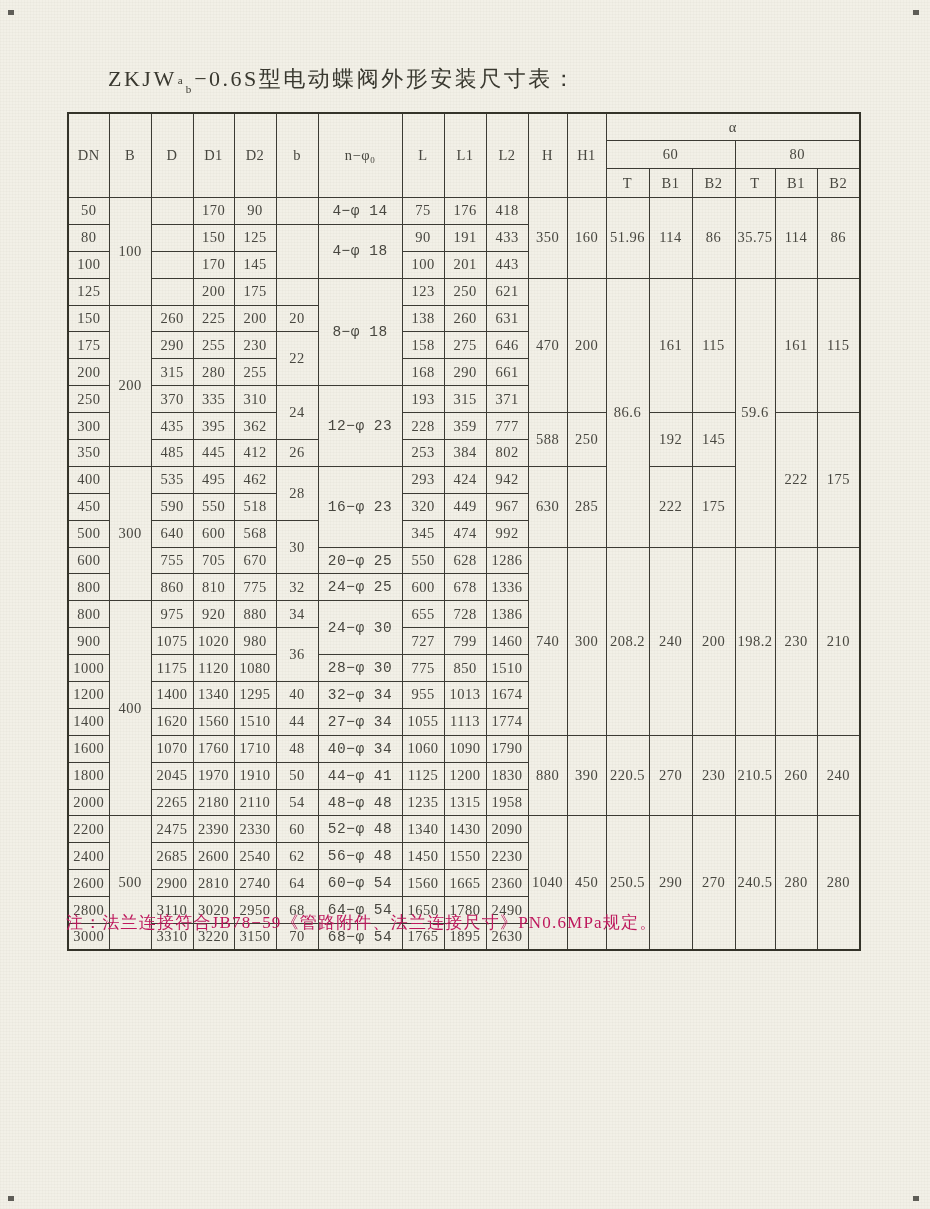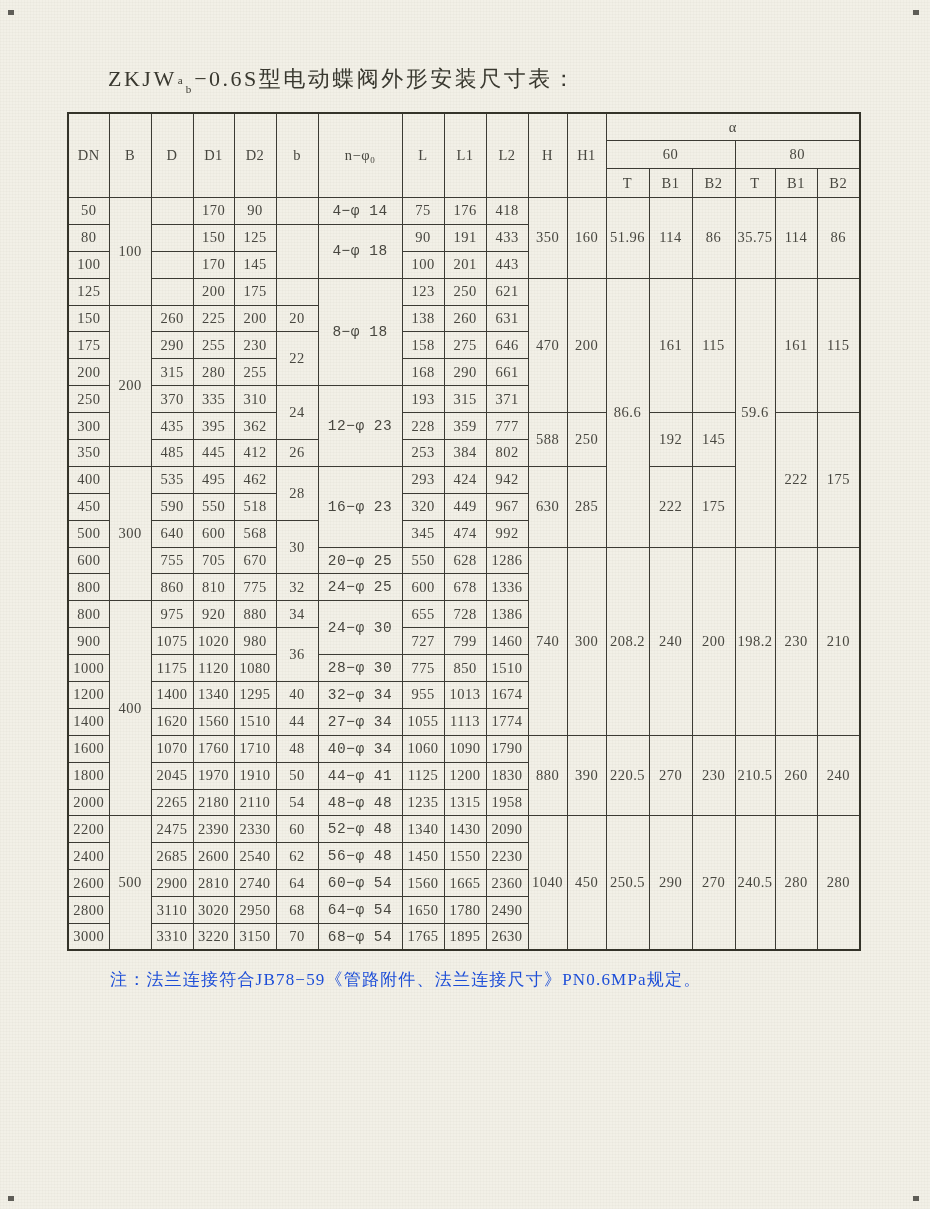--- a/index.html
+++ b/index.html
@@ -42,22 +42,22 @@
   }
   table.dim{border:2px solid #343329;}
   thead tr.h1 th{height:26px;}
   thead tr.h2 th{height:27px;}
   thead tr.h3 th{height:28px;}
   tbody tr{height:26.9px;}
   td.phi{letter-spacing:.5px;font-family:Liberation Mono, monospace;}
   th sub{font-size:9px;vertical-align:-3px;}
 
   .note{
-    position:absolute;left:66px;top:968px;
-    font-size:17px;letter-spacing:1.2px;white-space:nowrap;color:#1d4ed8;margin-left:44px;
+    position:absolute;left:66px;top:911px;
+    font-size:17px;letter-spacing:1.2px;white-space:nowrap;color:#be185d;
   }
 </style>
 </head>
 <body>
 
 <div class="corner tl"></div>
 <div class="corner tr"></div>
 <div class="corner bl"></div>
 <div class="corner br"></div>
 

